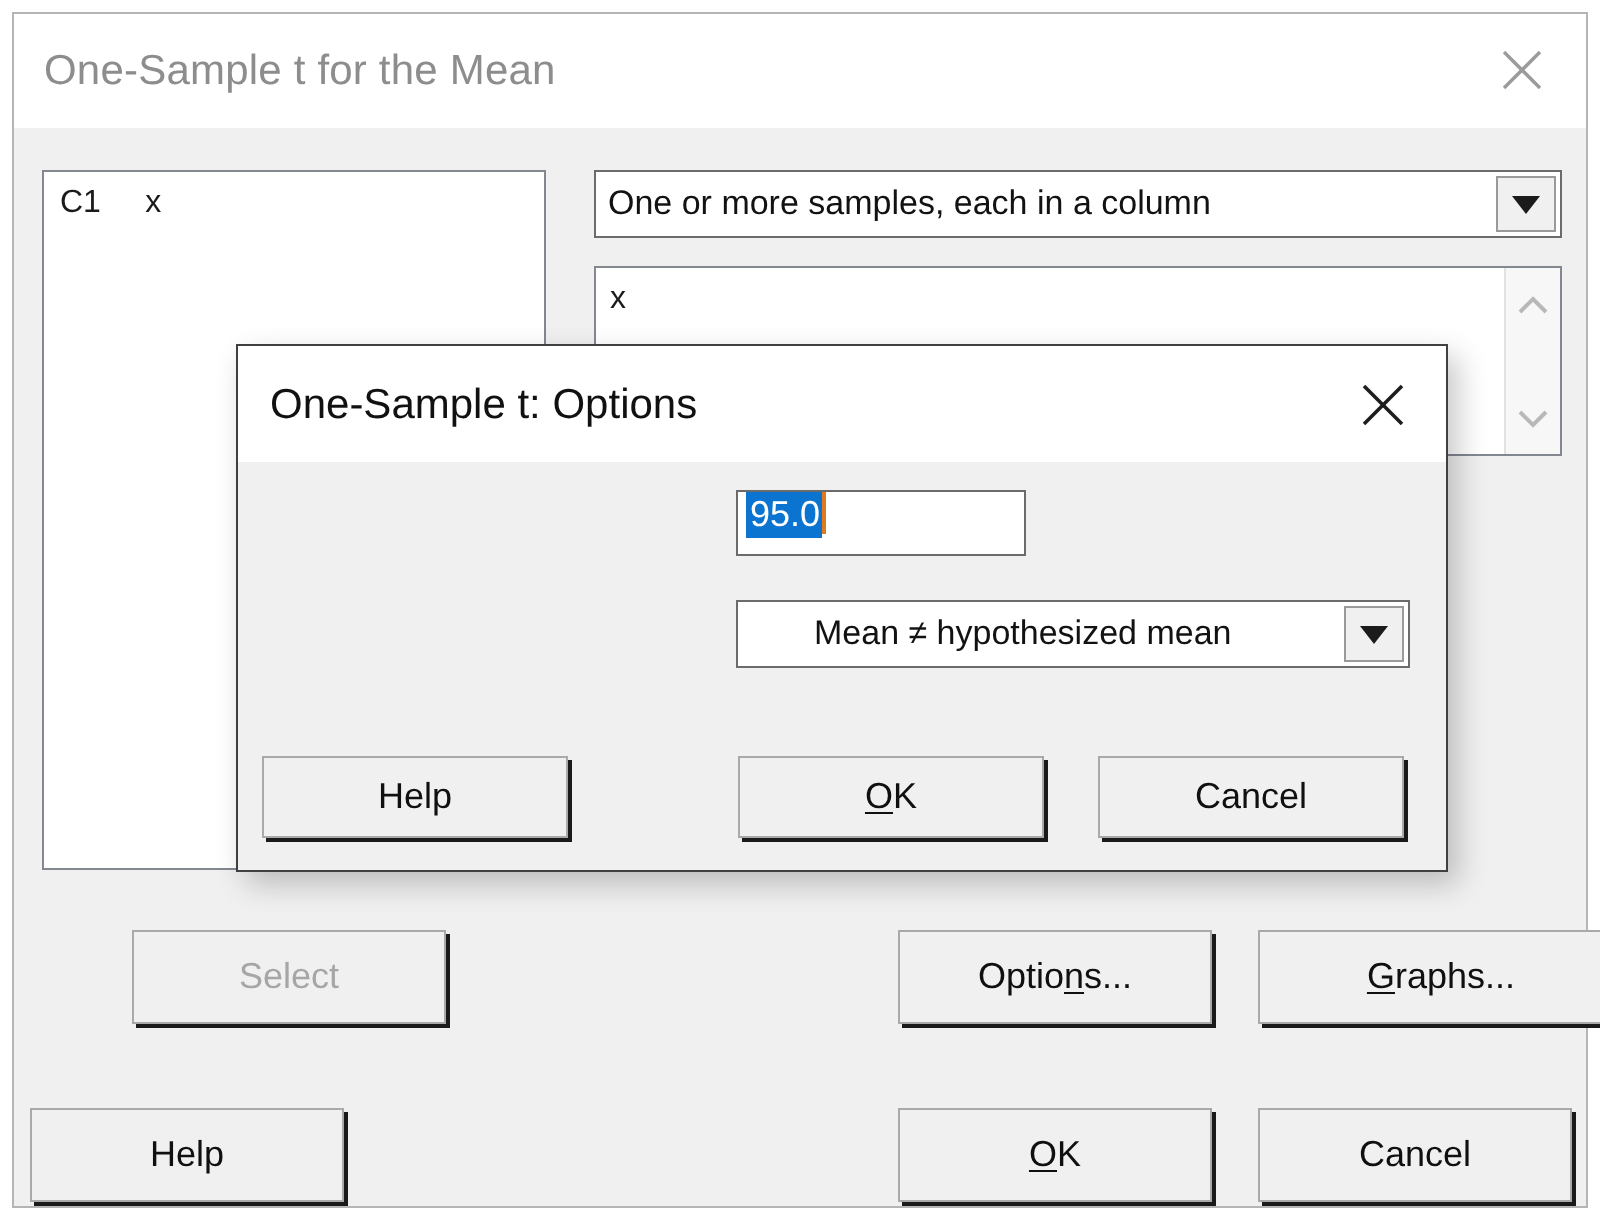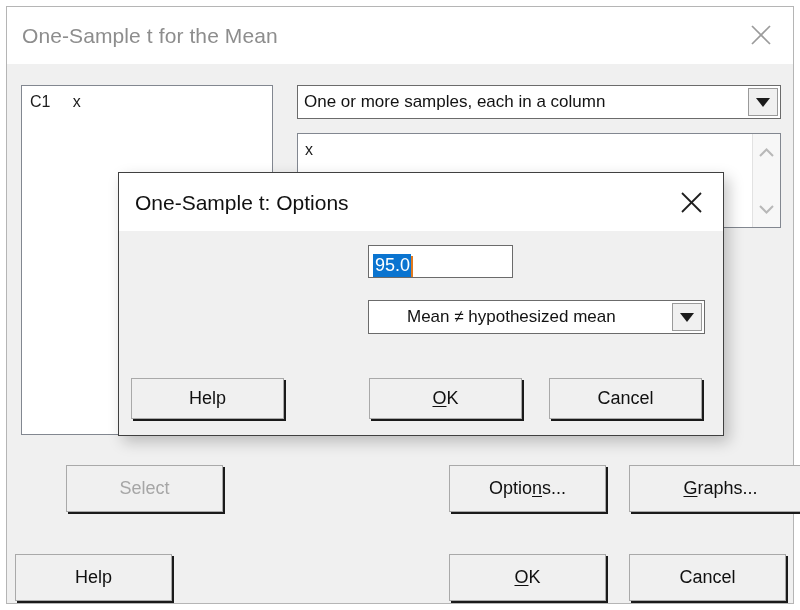--- a/index.html
+++ b/index.html
@@ -189,21 +189,21 @@
     left: 0; top: 58px; right: 0; bottom: 0;
     background: #f0f0f0;
   }
 
   .textinput {
     position: absolute;
     background: #ffffff;
     border: 1px solid #6b6b6b;
     box-sizing: border-box;
     display: flex;
-    align-items: flex-end;
+    align-items: flex-start;
     padding-left: 4px;
     font-size: 18px;
     color: #101010;
     overflow: hidden;
   }
   .sel-text {
     background: #0a74d0;
     color: #ffffff;
     padding: 1px 1px 1px 2px;
   }

